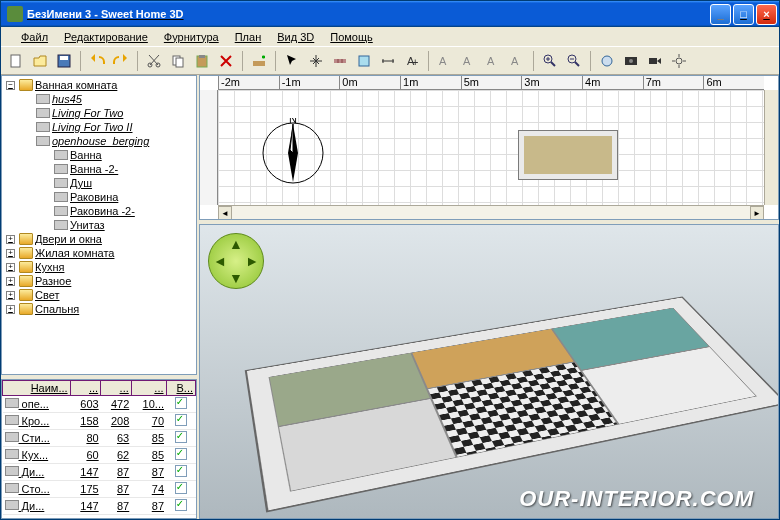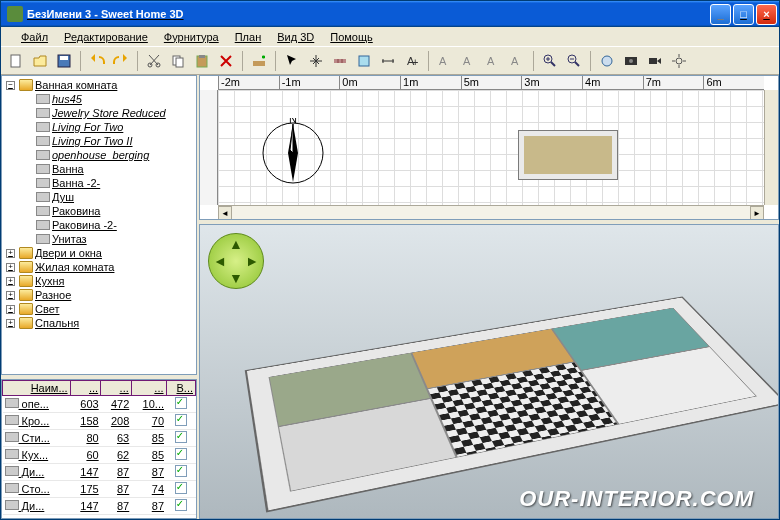--- a/index.html
+++ b/index.html
@@ -16,21 +16,21 @@
 .menuitem{padding:2px 8px;cursor:default;}
 .toolbar{height:28px;background:#ece9d8;display:flex;align-items:center;padding:0 4px;border-bottom:1px solid #aca899;gap:2px;}
 .tbtn{width:22px;height:22px;border:1px solid transparent;border-radius:2px;display:flex;align-items:center;justify-content:center;cursor:pointer;}
 .tbtn svg{width:16px;height:16px;}
 .tsep{width:1px;height:20px;background:#aca899;margin:0 3px;}
 .content{flex:1;display:flex;min-height:0;}
 .leftcol{width:198px;display:flex;flex-direction:column;border-right:2px solid #ece9d8;}
 .tree{flex:1;background:#fff;border:1px solid #7f9db9;overflow:auto;padding:2px 0;}
 .treenode{padding:1px 2px 1px 4px;white-space:nowrap;display:flex;align-items:center;gap:2px;cursor:default;}
 .treenode.child{padding-left:34px;font-style:italic;text-align:center;}
-.treenode.childn{padding-left:34px;}
+.treenode.childn{padding-left:52px;}
 .treenode.root{padding-left:18px;}
 .expando{width:9px;height:9px;border:1px solid #808080;display:inline-flex;align-items:center;justify-content:center;font-size:8px;line-height:1;color:#000;margin-right:2px;background:#fff;}
 .folder{width:14px;height:12px;background:linear-gradient(to bottom,#fceb9c,#e8a928);border:1px solid #b08820;border-radius:1px;display:inline-block;}
 .fileicon{width:14px;height:10px;background:#ccc;border:1px solid #888;display:inline-block;}
 .splith{height:4px;background:#ece9d8;cursor:row-resize;}
 .furntable{height:140px;background:#fff;border:1px solid #7f9db9;overflow:auto;}
 .furntable table{width:100%;border-collapse:collapse;}
 .furntable th{background:#ece9d8;border:1px solid #701a75;padding:1px 2px;font-weight:normal;text-align:right;position:sticky;top:0;}
 .furntable td{border-bottom:1px solid #e8e8e8;padding:1px 2px;text-align:right;}
 .furntable td:first-child{text-align:left;}
@@ -246,21 +246,20 @@
   <div class="content">
     <div class="leftcol">
       <div class="tree">
         <div class="treenode" style="padding-left:4px;">
           <span class="expando">−</span>
           <span class="folder"></span>
           <span>Ванная комната</span>
         </div>
         <div id="children-italic">
             <div class="treenode child"><span class="fileicon"></span> hus45</div>
-            <div class="treenode child"><span class="fileicon"></span> Jewelry Store Reduced</div>
             <div class="treenode child"><span class="fileicon"></span> Living For Two</div>
             <div class="treenode child"><span class="fileicon"></span> Living For Two II</div>
             <div class="treenode child"><span class="fileicon"></span> openhouse_berging</div>
           </div>
         <div id="children-plain">
             <div class="treenode childn"><span class="fileicon"></span> Ванна</div>
             <div class="treenode childn"><span class="fileicon"></span> Ванна -2-</div>
             <div class="treenode childn"><span class="fileicon"></span> Душ</div>
             <div class="treenode childn"><span class="fileicon"></span> Раковина</div>
             <div class="treenode childn"><span class="fileicon"></span> Раковина -2-</div>

